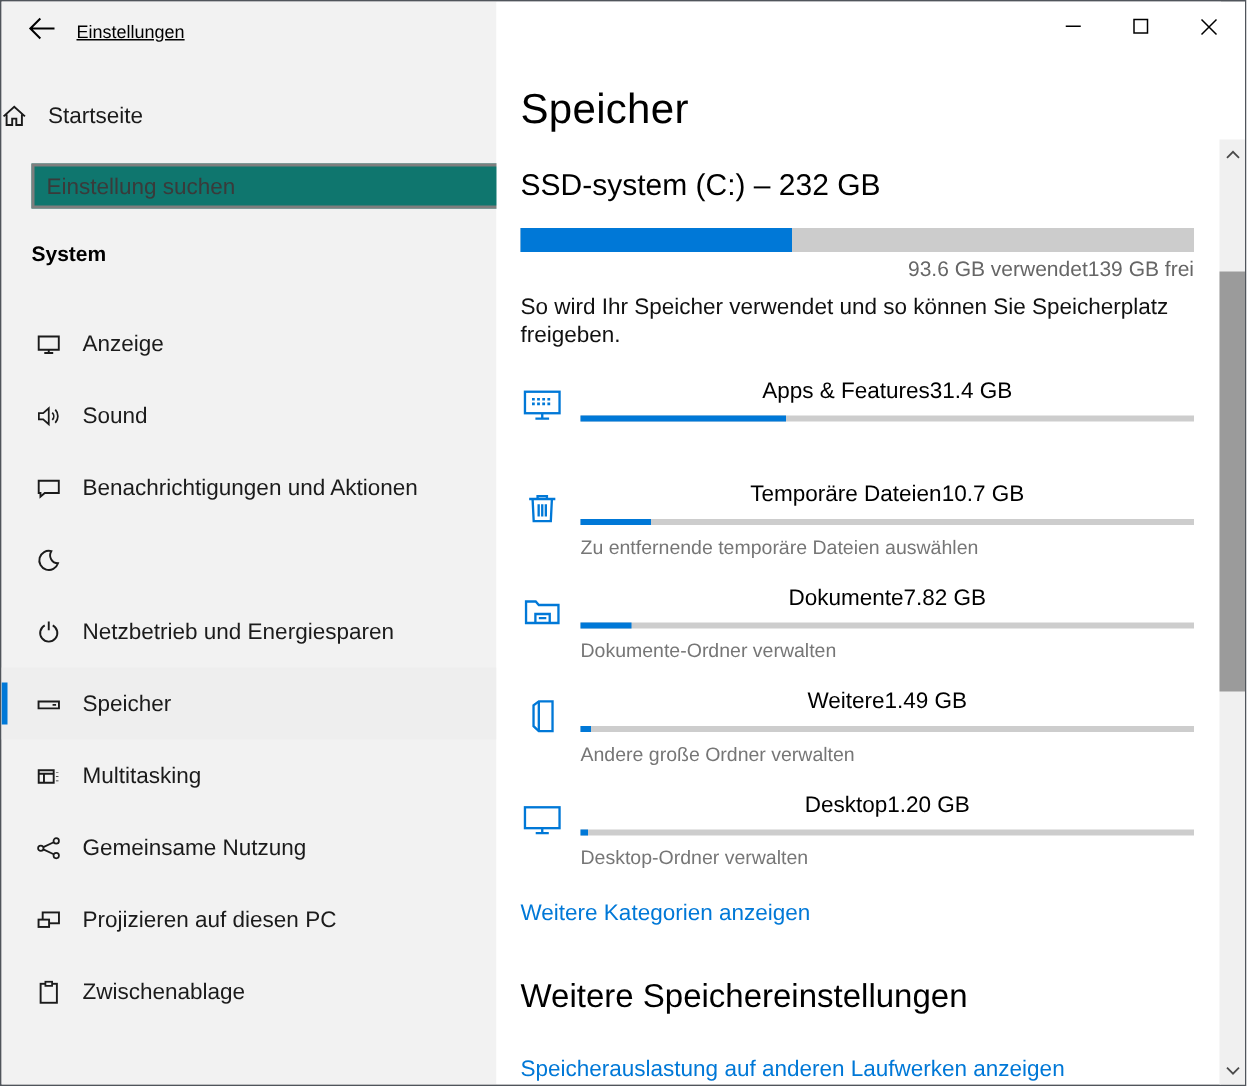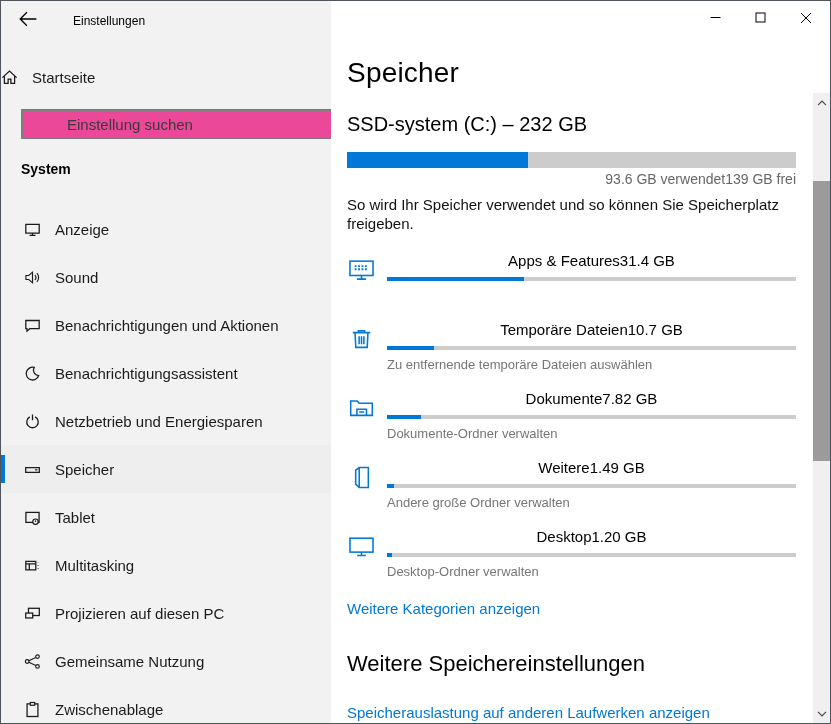--- a/index.html
+++ b/index.html
@@ -3,23 +3,23 @@
 <meta charset="utf-8">
 <style>
   * { margin:0; padding:0; box-sizing:border-box; }
   html,body { width:831px; height:724px; }
   body { font-family:"Liberation Sans", sans-serif; background:#fff; }
   .window { position:relative; width:831px; height:724px; border:1px solid #50555b; background:#fff; overflow:hidden; }
 
   
   .sidebar { position:absolute; left:0; top:0; width:330px; height:100%; background:#f2f2f2; }
   .back-btn { position:absolute; left:17px; top:9px; width:22px; height:20px; color:#000; cursor:pointer; }
-  .app-title { position:absolute; left:72px; top:13px; font-size:12px; color:#000; }
+  .app-title { position:absolute; left:50px; top:13px; font-size:12px; color:#000;text-decoration:underline; }
   .home-item { position:absolute; left:0; top:58px; width:100%; height:36px; display:flex; align-items:center; gap:14px; font-size:15px; color:#1b1b1b; }
-  .searchbox { position:absolute; left:20px; top:108px; width:340px; height:30px; background:#ec4899; border:2px solid #7e7e7e; display:flex; align-items:center;padding-left:36px; }
+  .searchbox { position:absolute; left:20px; top:108px; width:340px; height:30px; background:#0f766e; border:2px solid #7e7e7e; display:flex; align-items:center; }
   .searchbox input { flex:1; border:none; outline:none; background:transparent; font-family:"Liberation Sans",sans-serif; font-size:15px; color:#1a1a1a; padding:0 8px; }
   .searchbox input::placeholder { color:#3a3a3a; opacity:1; }
   .search-glyph { width:16px; height:16px; margin-right:8px; flex:none; }
   .section-label { position:absolute; left:20px; top:160px; font-size:14px; font-weight:bold; color:#000; }
   .nav { position:absolute; left:0; top:204px; width:100%; }
   .nav-item { position:relative; display:flex; align-items:center; height:48px; padding-left:22px; gap:14px; font-size:15px; color:#1b1b1b; cursor:pointer;text-align:right; }
   .nav-item .ico { width:18px; height:18px; display:flex; align-items:center; justify-content:center; color:#1b1b1b; flex:none; }
   .nav-item .accent-bar { display:none; position:absolute; left:0; top:10px; width:4px; height:28px; background:#0078d7; }
   .nav-item.selected { background:#eeeeee; }
   .nav-item.selected .accent-bar { display:block; }
@@ -128,21 +128,20 @@
         <span>Benachrichtigungen und Aktionen</span>
       </div>
 
       <div class="nav-item">
 
         <span class="ico">
           <svg width="17" height="17" viewBox="0 0 16 16">
               <path d="M9.6 2.3a6 6 0 1 0 4.2 7.6 5 5 0 0 1-4.2-7.6z" fill="none" stroke="#1b1b1b" stroke-width="1.2"></path>
             </svg>
         </span>
-        <span>Benachrichtigungsassistent</span>
       </div>
 
       <div class="nav-item">
 
         <span class="ico">
           <svg width="17" height="17" viewBox="0 0 16 16">
               <path d="M5.5 3.7a5.4 5.4 0 1 0 5 0M8 1.3v5.5" fill="none" stroke="#1b1b1b" stroke-width="1.2"></path>
             </svg>
         </span>
         <span>Netzbetrieb und Energiesparen</span>
@@ -151,71 +150,60 @@
       <div class="nav-item selected">
         <span class="accent-bar"></span>
         <span class="ico">
           <svg width="17" height="17" viewBox="0 0 16 16">
               <path d="M1.6 6.3h12.8v4.3H1.6zM10.4 8.4h2.2" fill="none" stroke="#1b1b1b" stroke-width="1.2"></path>
             </svg>
         </span>
         <span>Speicher</span>
       </div>
 
-      <div class="nav-item">
-
-        <span class="ico">
-          <svg width="17" height="17" viewBox="0 0 16 16">
-              <rect x="1.8" y="3.2" width="12.4" height="9.4" fill="none" stroke="#1b1b1b" stroke-width="1.2"></rect>
-              <circle cx="10.8" cy="11.9" r="2.5" fill="#f2f2f2" stroke="#1b1b1b" stroke-width="1.1"></circle>
-              <path d="M10.8 10.7v1.5" stroke="#1b1b1b" stroke-width="1.1"></path>
-            </svg>
-        </span>
-        <span>Tablet</span>
-      </div>
 
       <div class="nav-item">
 
         <span class="ico">
           <svg width="17" height="17" viewBox="0 0 16 16">
               <path d="M1.7 4.2h9.4v7.9H1.7zM1.7 6.4h9.4M5 6.4v5.7" fill="none" stroke="#1b1b1b" stroke-width="1.2"></path>
               <path d="M13.3 5.3v.4M13.3 8v.4M13.3 10.7v.4" stroke="#1b1b1b" stroke-width="1.6"></path>
             </svg>
         </span>
         <span>Multitasking</span>
-      </div>
-
-      <div class="nav-item">
-
-        <span class="ico">
-          <svg width="17" height="17" viewBox="0 0 16 16">
-              <rect x="4.2" y="3.1" width="10.2" height="6.8" fill="none" stroke="#1b1b1b" stroke-width="1.2"></rect>
-              <rect x="1.6" y="7.6" width="6.6" height="4.6" fill="#f2f2f2" stroke="#1b1b1b" stroke-width="1.2"></rect>
-            </svg>
-        </span>
-        <span>Projizieren auf diesen PC</span>
       </div>
 
       <div class="nav-item">
 
         <span class="ico">
           <svg width="17" height="17" viewBox="0 0 16 16">
               <circle cx="3" cy="8" r="1.7" fill="none" stroke="#1b1b1b" stroke-width="1.1"></circle>
               <circle cx="12.7" cy="3.4" r="1.7" fill="none" stroke="#1b1b1b" stroke-width="1.1"></circle>
               <circle cx="12.7" cy="12.6" r="1.7" fill="none" stroke="#1b1b1b" stroke-width="1.1"></circle>
               <path d="M4.6 7.3l6.5-3.1M4.6 8.7l6.5 3.1" stroke="#1b1b1b" stroke-width="1.1"></path>
             </svg>
         </span>
         <span>Gemeinsame Nutzung</span>
       </div>
 
       <div class="nav-item">
 
         <span class="ico">
           <svg width="17" height="17" viewBox="0 0 16 16">
+              <rect x="4.2" y="3.1" width="10.2" height="6.8" fill="none" stroke="#1b1b1b" stroke-width="1.2"></rect>
+              <rect x="1.6" y="7.6" width="6.6" height="4.6" fill="#f2f2f2" stroke="#1b1b1b" stroke-width="1.2"></rect>
+            </svg>
+        </span>
+        <span>Projizieren auf diesen PC</span>
+      </div>
+
+      <div class="nav-item">
+
+        <span class="ico">
+          <svg width="17" height="17" viewBox="0 0 16 16">
               <rect x="2.9" y="2.7" width="10.2" height="11.9" fill="none" stroke="#1b1b1b" stroke-width="1.2"></rect>
               <rect x="5.9" y="1.4" width="4.2" height="2.6" fill="#f2f2f2" stroke="#1b1b1b" stroke-width="1.1"></rect>
             </svg>
         </span>
         <span>Zwischenablage</span>
       </div>
 
     </div>
   </div>
 

